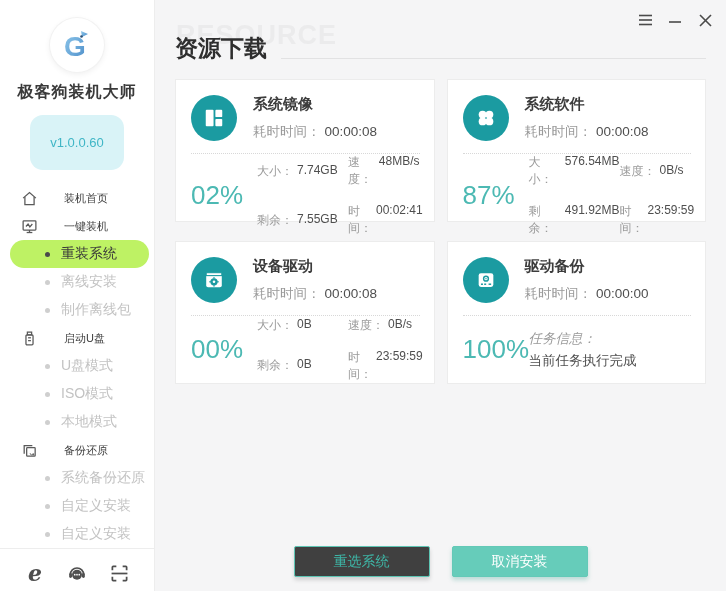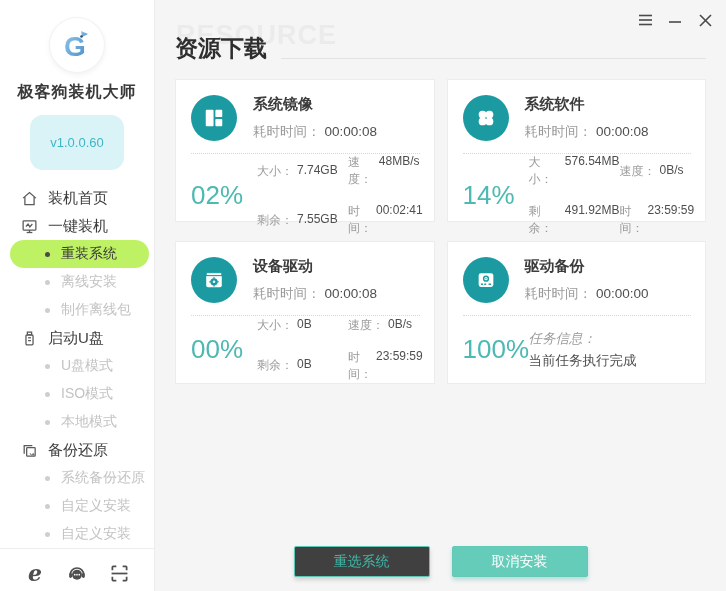--- a/index.html
+++ b/index.html
@@ -13,21 +13,21 @@
     display:flex;flex-direction:column;box-sizing:border-box;}
   .logo-wrap{display:flex;flex-direction:column;align-items:center;padding-top:18px;}
   .logo-circle{width:54px;height:54px;border-radius:50%;background:#fff;
     box-shadow:0 0 0 1px #f2f2f2,0 2px 6px rgba(0,0,0,.07);
     display:flex;align-items:center;justify-content:center;}
   .app-name{font-size:16px;font-weight:bold;color:#3a3a3a;margin-top:10px;letter-spacing:1px;}
   .version-pill{margin-top:12px;background:#d9f3f7;color:#3fb6c6;font-size:13px;
     padding:20px 20px;border-radius:13px;}
   .nav{margin-top:14px;flex:1;}
   .nav-item{display:flex;align-items:center;height:28px;cursor:pointer;box-sizing:border-box;}
-  .nav-item.group{padding-left:21px;gap:10px;font-size:15px;color:#3c3c3c;}
+  .nav-item.group{padding-left:21px;gap:26px;font-size:11px;color:#3c3c3c;}
   .nav-item.group .gicon{width:17px;height:17px;display:flex;align-items:center;justify-content:center;}
   .nav-item.sub{padding-left:45px;gap:11px;font-size:14px;color:#c3c3c3;}
   .bullet{width:5px;height:5px;border-radius:50%;background:#cfcfcf;flex:0 0 5px;}
   .nav-item.selected{background:#bef264;border-radius:14px;margin:0 5px 0 10px;
     padding-left:35px;color:#3a3a3a;}
   .nav-item.selected .bullet{background:#4a4a4a;}
   .side-footer{border-top:1px solid #ededed;padding:13px 4px;display:flex;
     justify-content:space-evenly;align-items:center;}
   .sf-icon{width:22px;height:22px;display:flex;align-items:center;justify-content:center;cursor:pointer;}
   .ie-e{font-family:"DejaVu Serif","Liberation Serif",serif;font-style:italic;font-weight:bold;
@@ -275,21 +275,21 @@
               <circle cx="15.7" cy="15.7" r="4.3"></circle>
           </svg>
         </div>
         <div>
           <div class="card-name">系统软件</div>
           <div class="elapsed"><span class="lbl">耗时时间：</span><span class="val">00:00:08</span></div>
         </div>
       </div>
       <div class="card-div"></div>
       <div class="card-bottom">
-        <div class="percent">14%</div>
+        <div class="percent">87%</div>
         <div class="stats">
           <div class="stat">
               <span class="lbl">大小：</span>
               <span class="val">576.54MB</span>
             </div>
           <div class="stat">
               <span class="lbl">速度：</span>
               <span class="val">0B/s</span>
             </div>
           <div class="stat">

